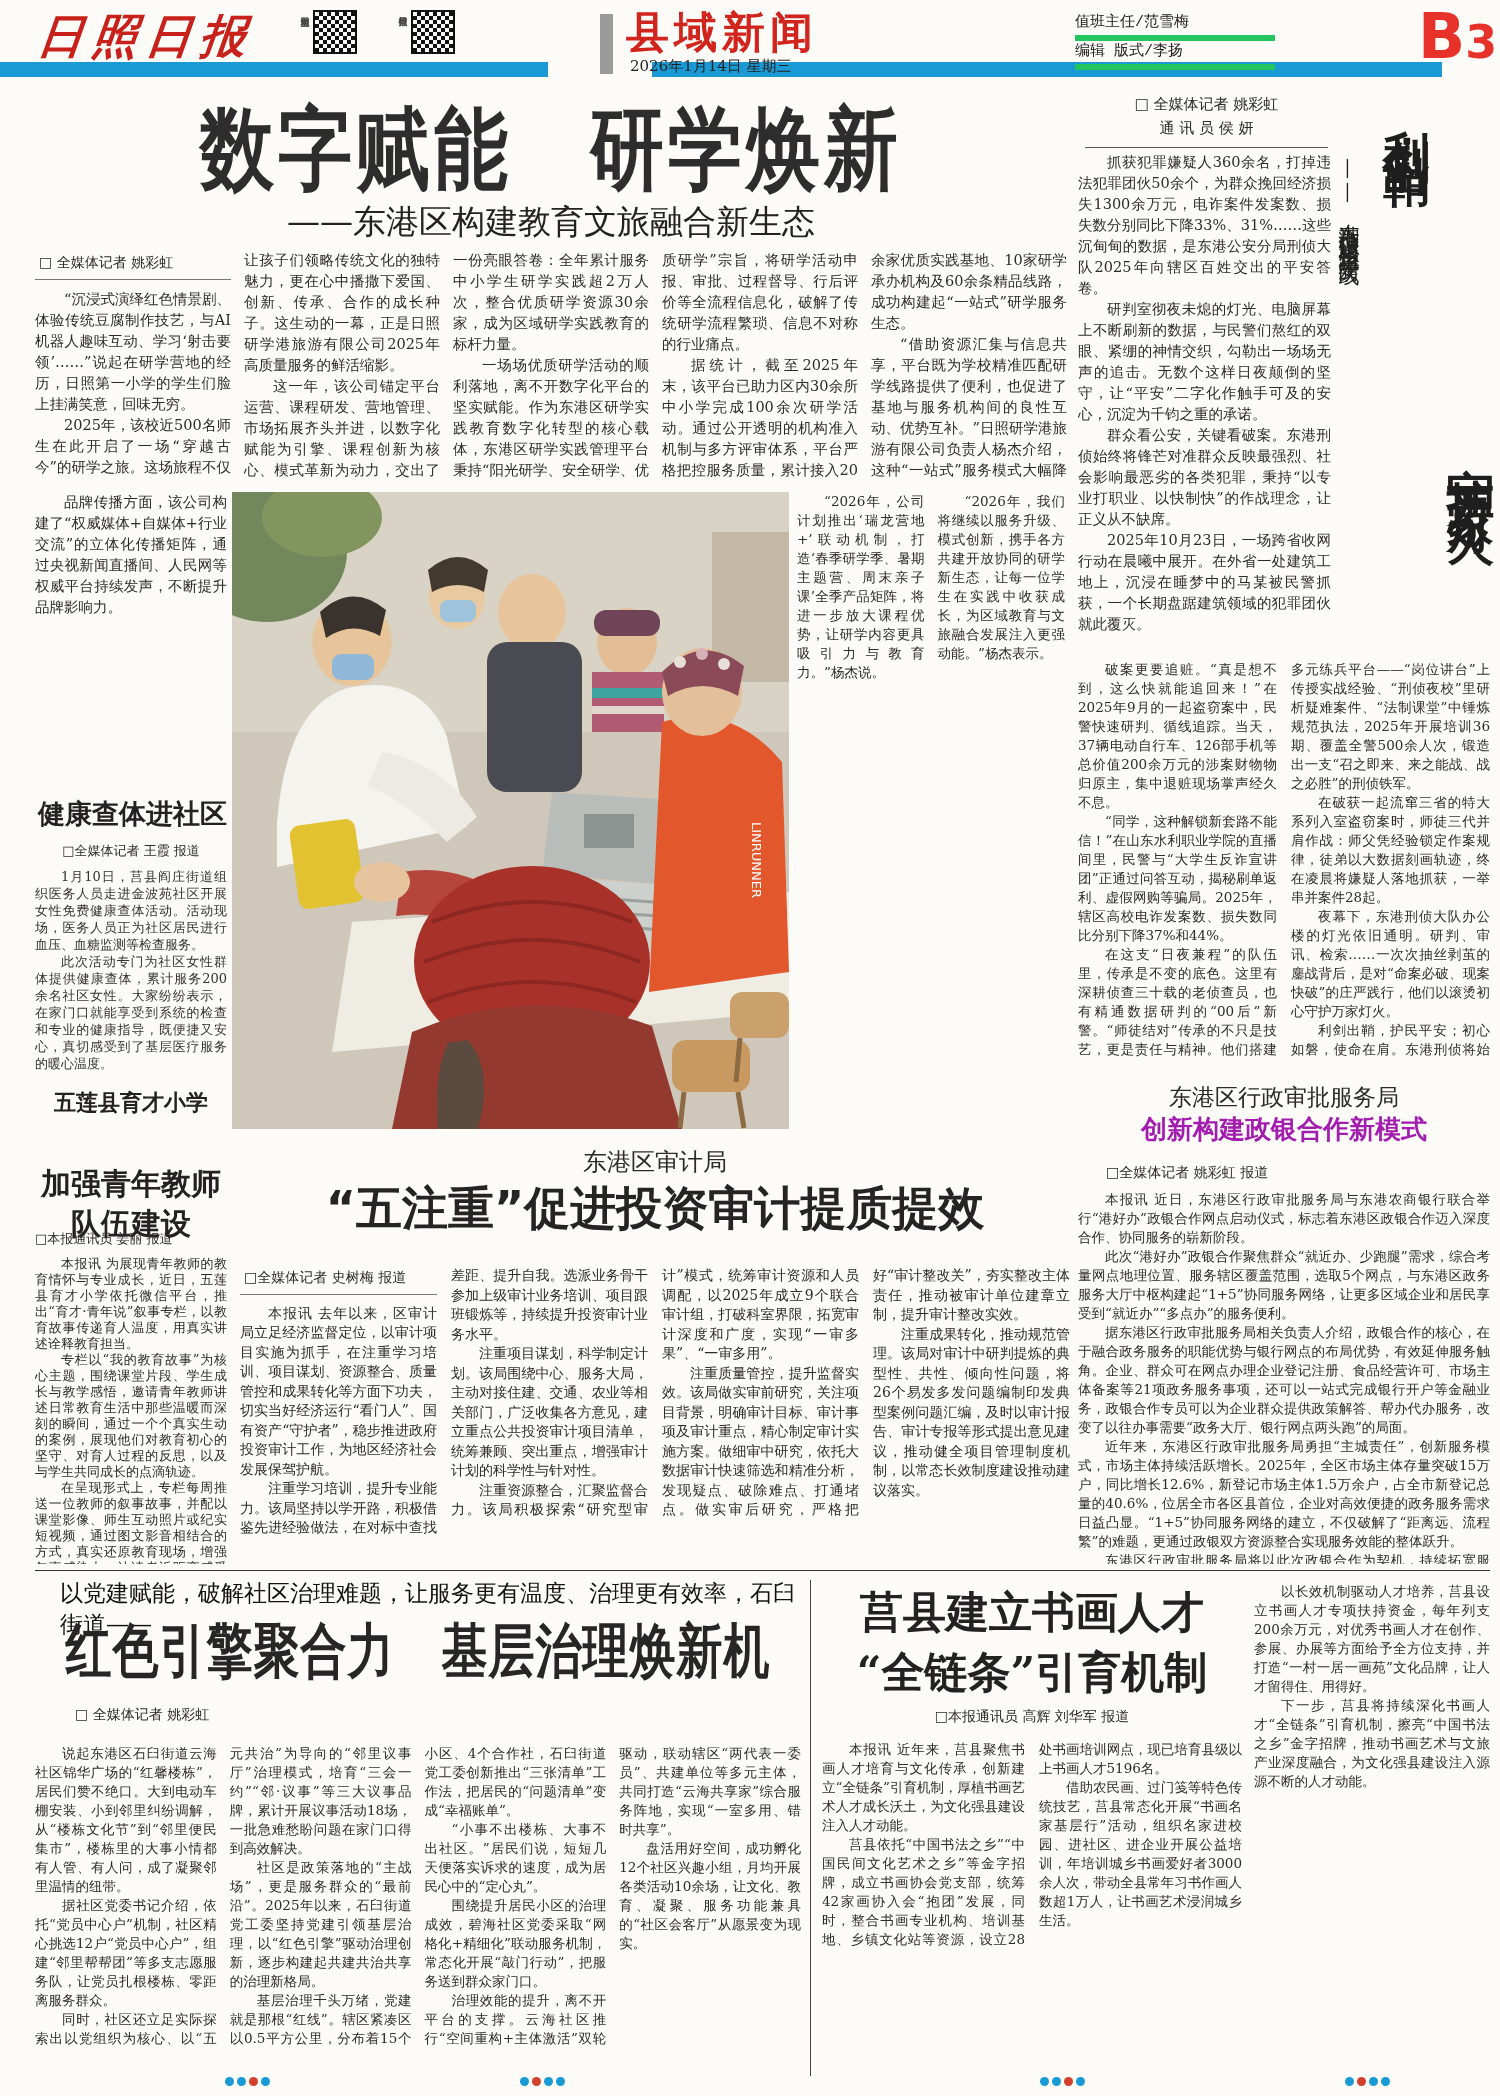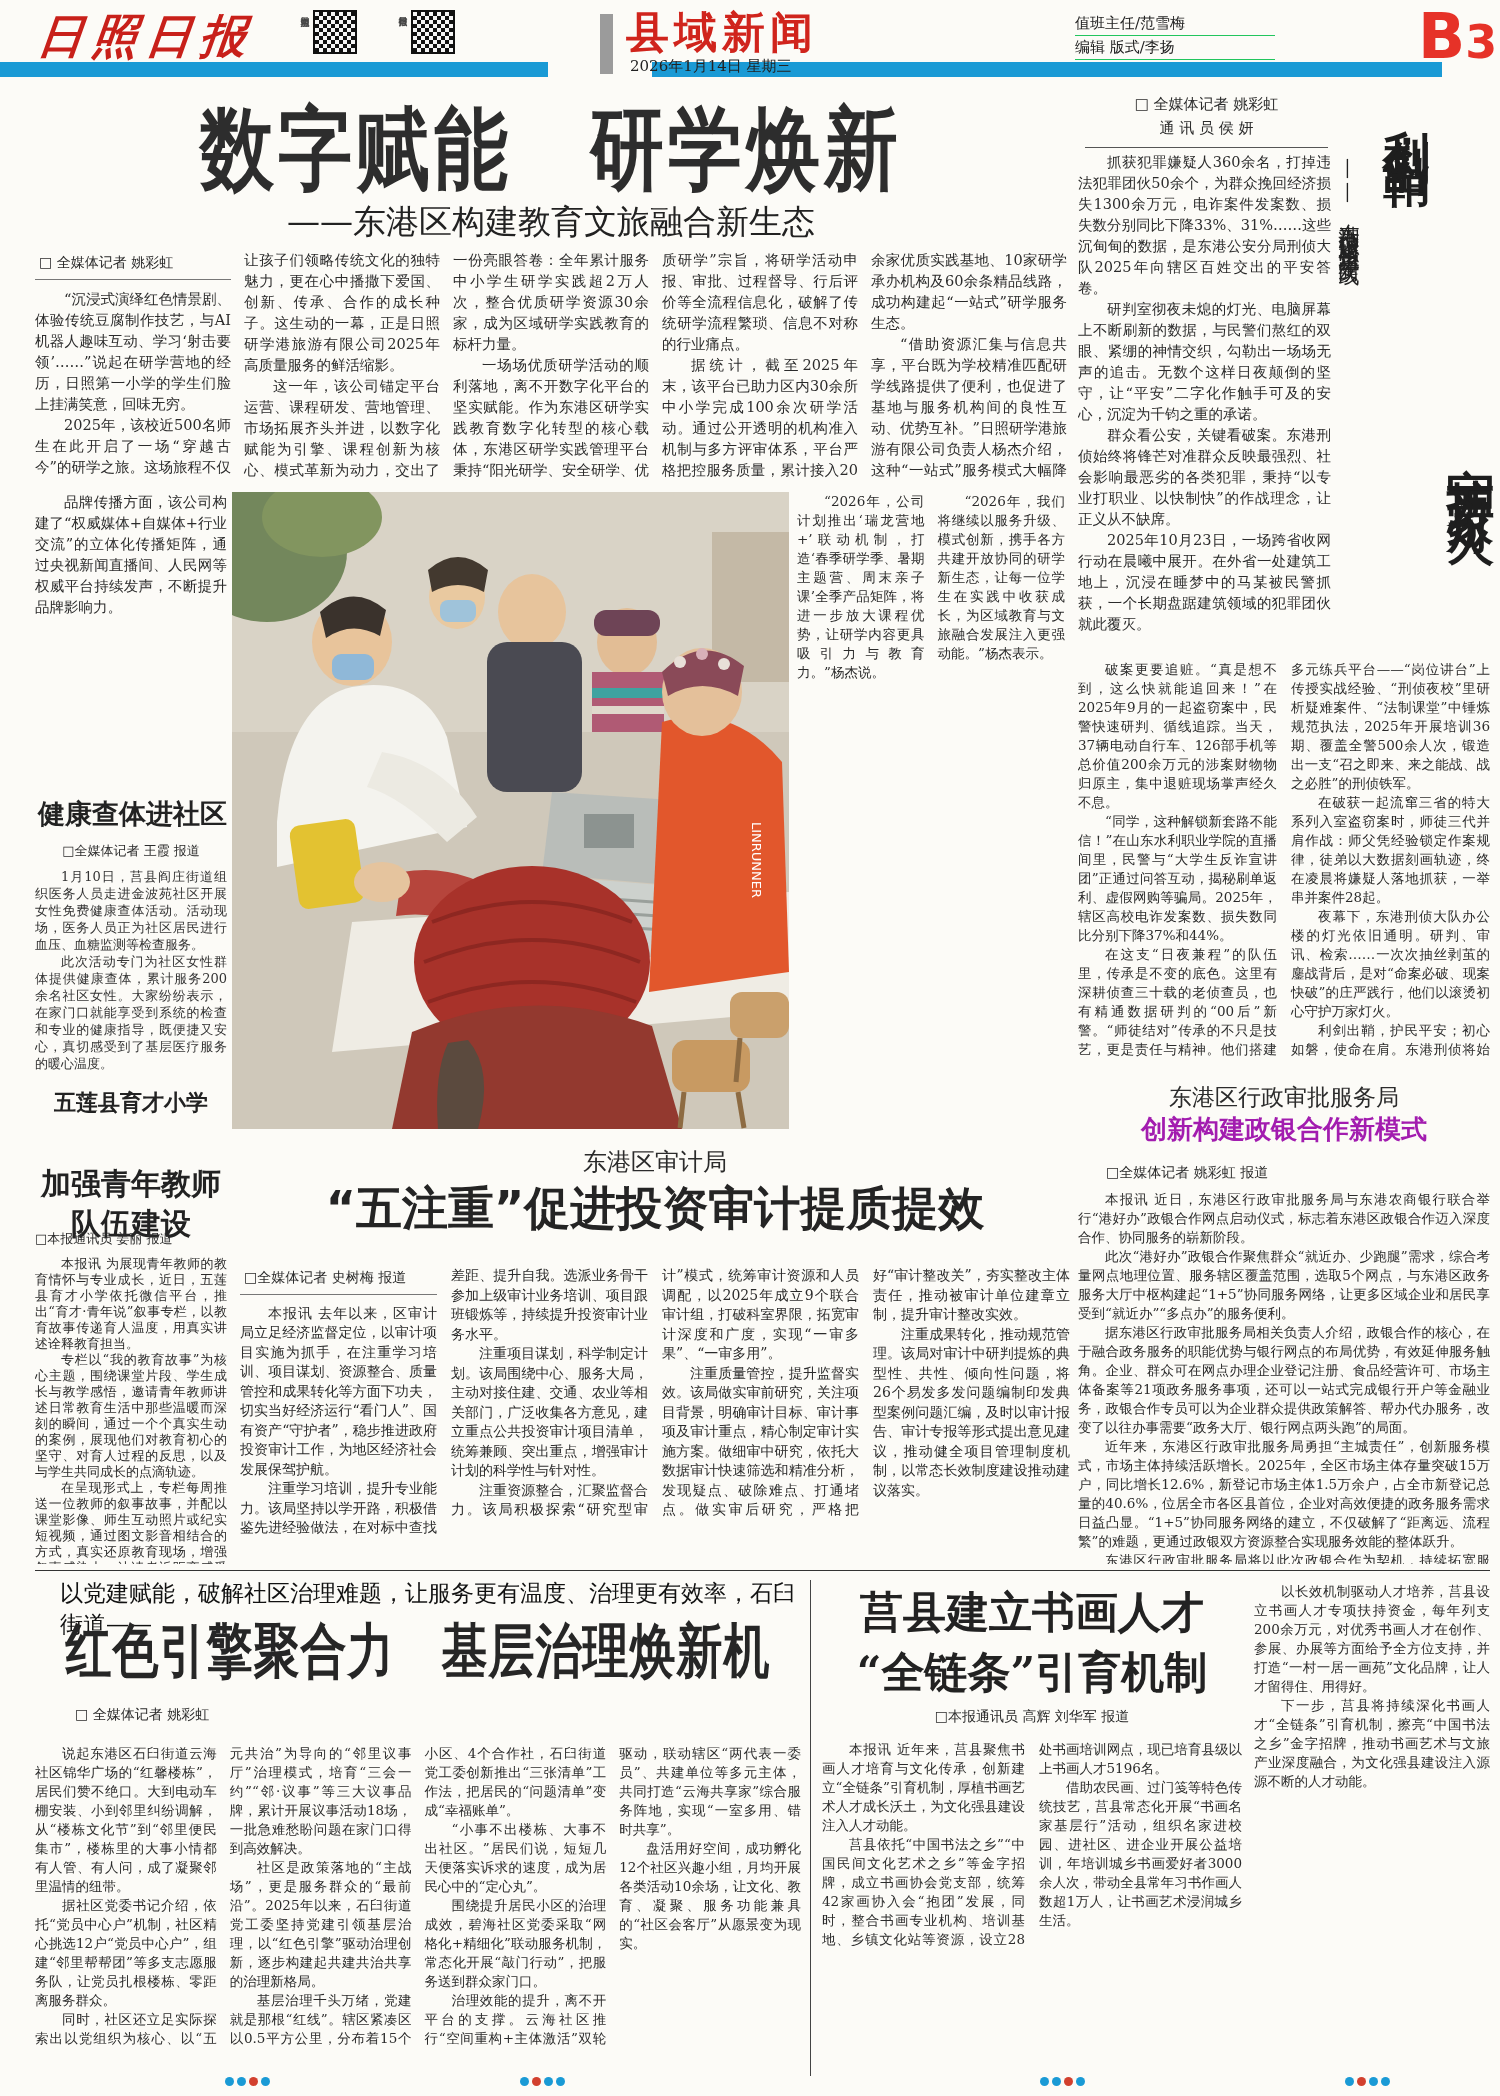--- a/index.html
+++ b/index.html
@@ -16,21 +16,21 @@
   .qrlabel{writing-mode:vertical-rl;font-size:9px;line-height:10px;color:#444;}
   .qr{width:44px;height:44px;border:2px solid #111;box-sizing:border-box;
       background-image:linear-gradient(45deg,#111 25%,transparent 25%,transparent 75%,#111 75%),
                        linear-gradient(45deg,#111 25%,#f5f5f5 25%,#f5f5f5 75%,#111 75%);
       background-size:8px 8px;background-position:0 0,4px 4px;}
   .graybar{left:600px;top:14px;width:13px;height:60px;background:#9b9b9b;}
   .section-title{left:626px;top:4px;width:260px;font-size:43px;font-weight:900;color:#d0241c;letter-spacing:5px;}
   .issue-date{left:630px;top:57px;font-size:15px;color:#222;}
   .bluebar{top:62px;height:15px;background:#1a9ad5;}
   .staff{left:1075px;top:12px;width:200px;font-size:15px;line-height:22px;color:#222;}
-  .staff div{border-bottom:1px solid #22c55e;padding-bottom:1px;}
+  .staff div{border-bottom:6px solid #22c55e;padding-bottom:1px;font-family:Liberation Mono, monospace;}
   .pageno{left:1418px;top:0px;color:#e63228;font-weight:900;}
   .pageno .b{font-size:62px;} .pageno .d{font-size:46px;}
   
   .main-headline{left:35px;top:90px;width:1032px;text-align:center;font-size:74px;font-weight:900;
                  color:#2d2d2d;letter-spacing:4px;transform:scaleY(1.22);transform-origin:top center;}
   .main-sub{left:35px;top:200px;width:1032px;text-align:center;font-size:33px;color:#222;}
   .byline{border-bottom:1px solid #777;padding:2px 4px 6px;margin-bottom:9px;font-size:14px;text-indent:0;text-align:left;}
   .regionA{left:35px;top:250px;width:1032px;height:238px;column-count:5;column-gap:13px;font-size:14.5px;line-height:21px;}
   .regionA2{left:35px;top:492px;width:192px;height:288px;font-size:14.5px;line-height:21px;}
   .regionB{left:797px;top:492px;width:268px;height:637px;column-count:2;column-gap:13px;font-size:13.5px;line-height:19px;}

